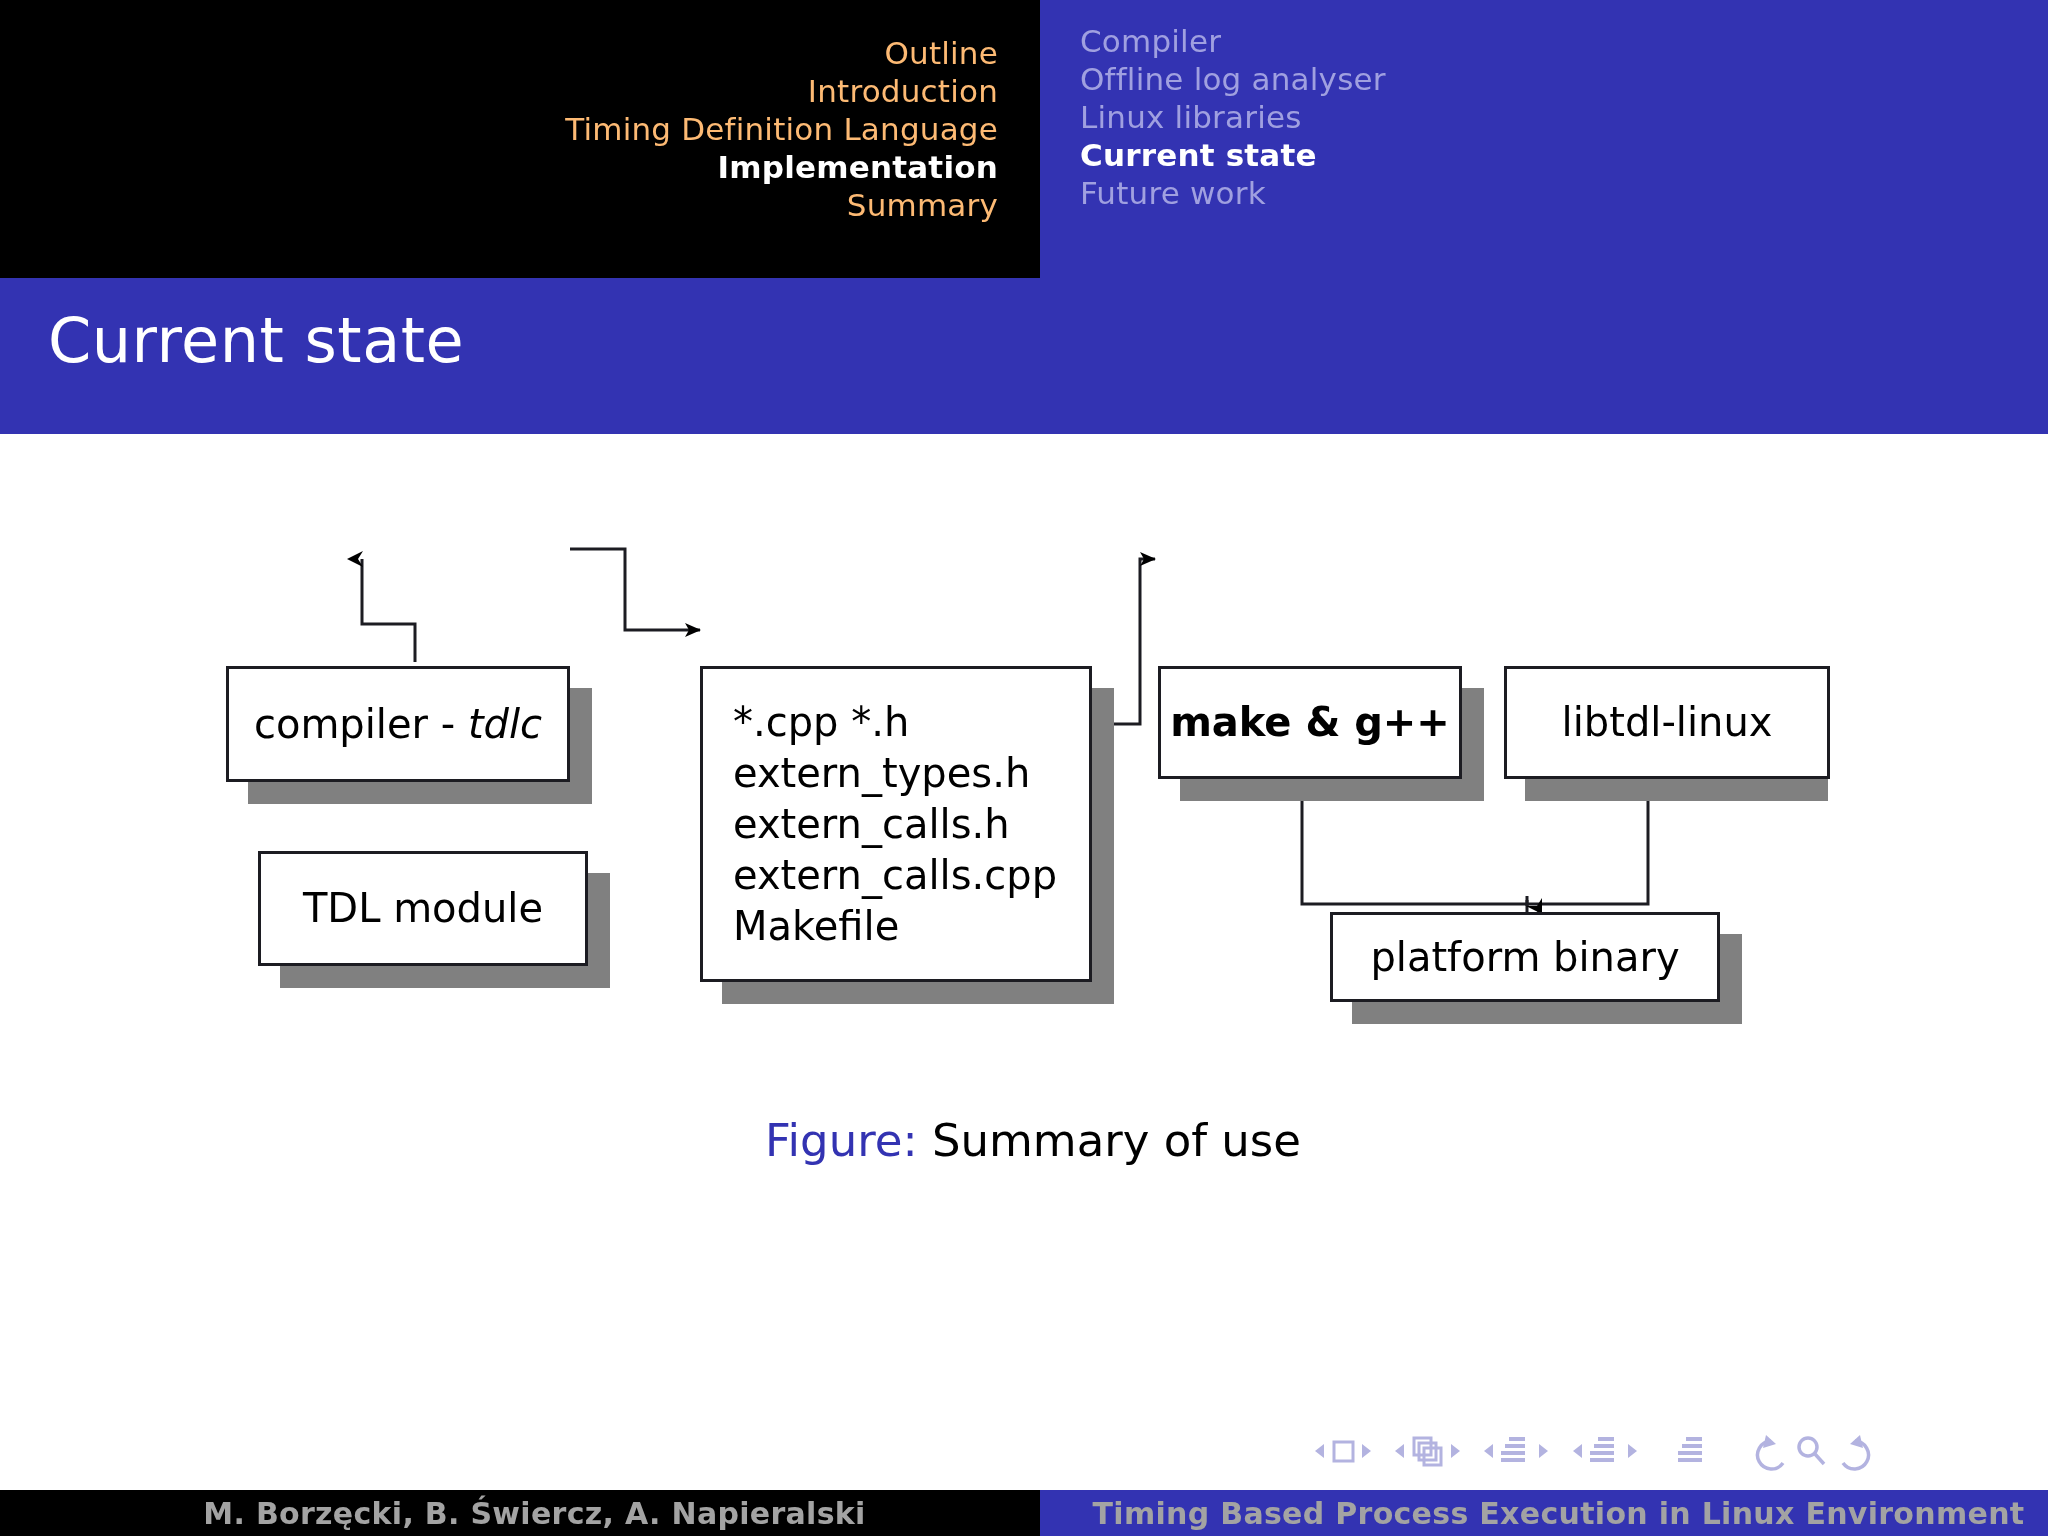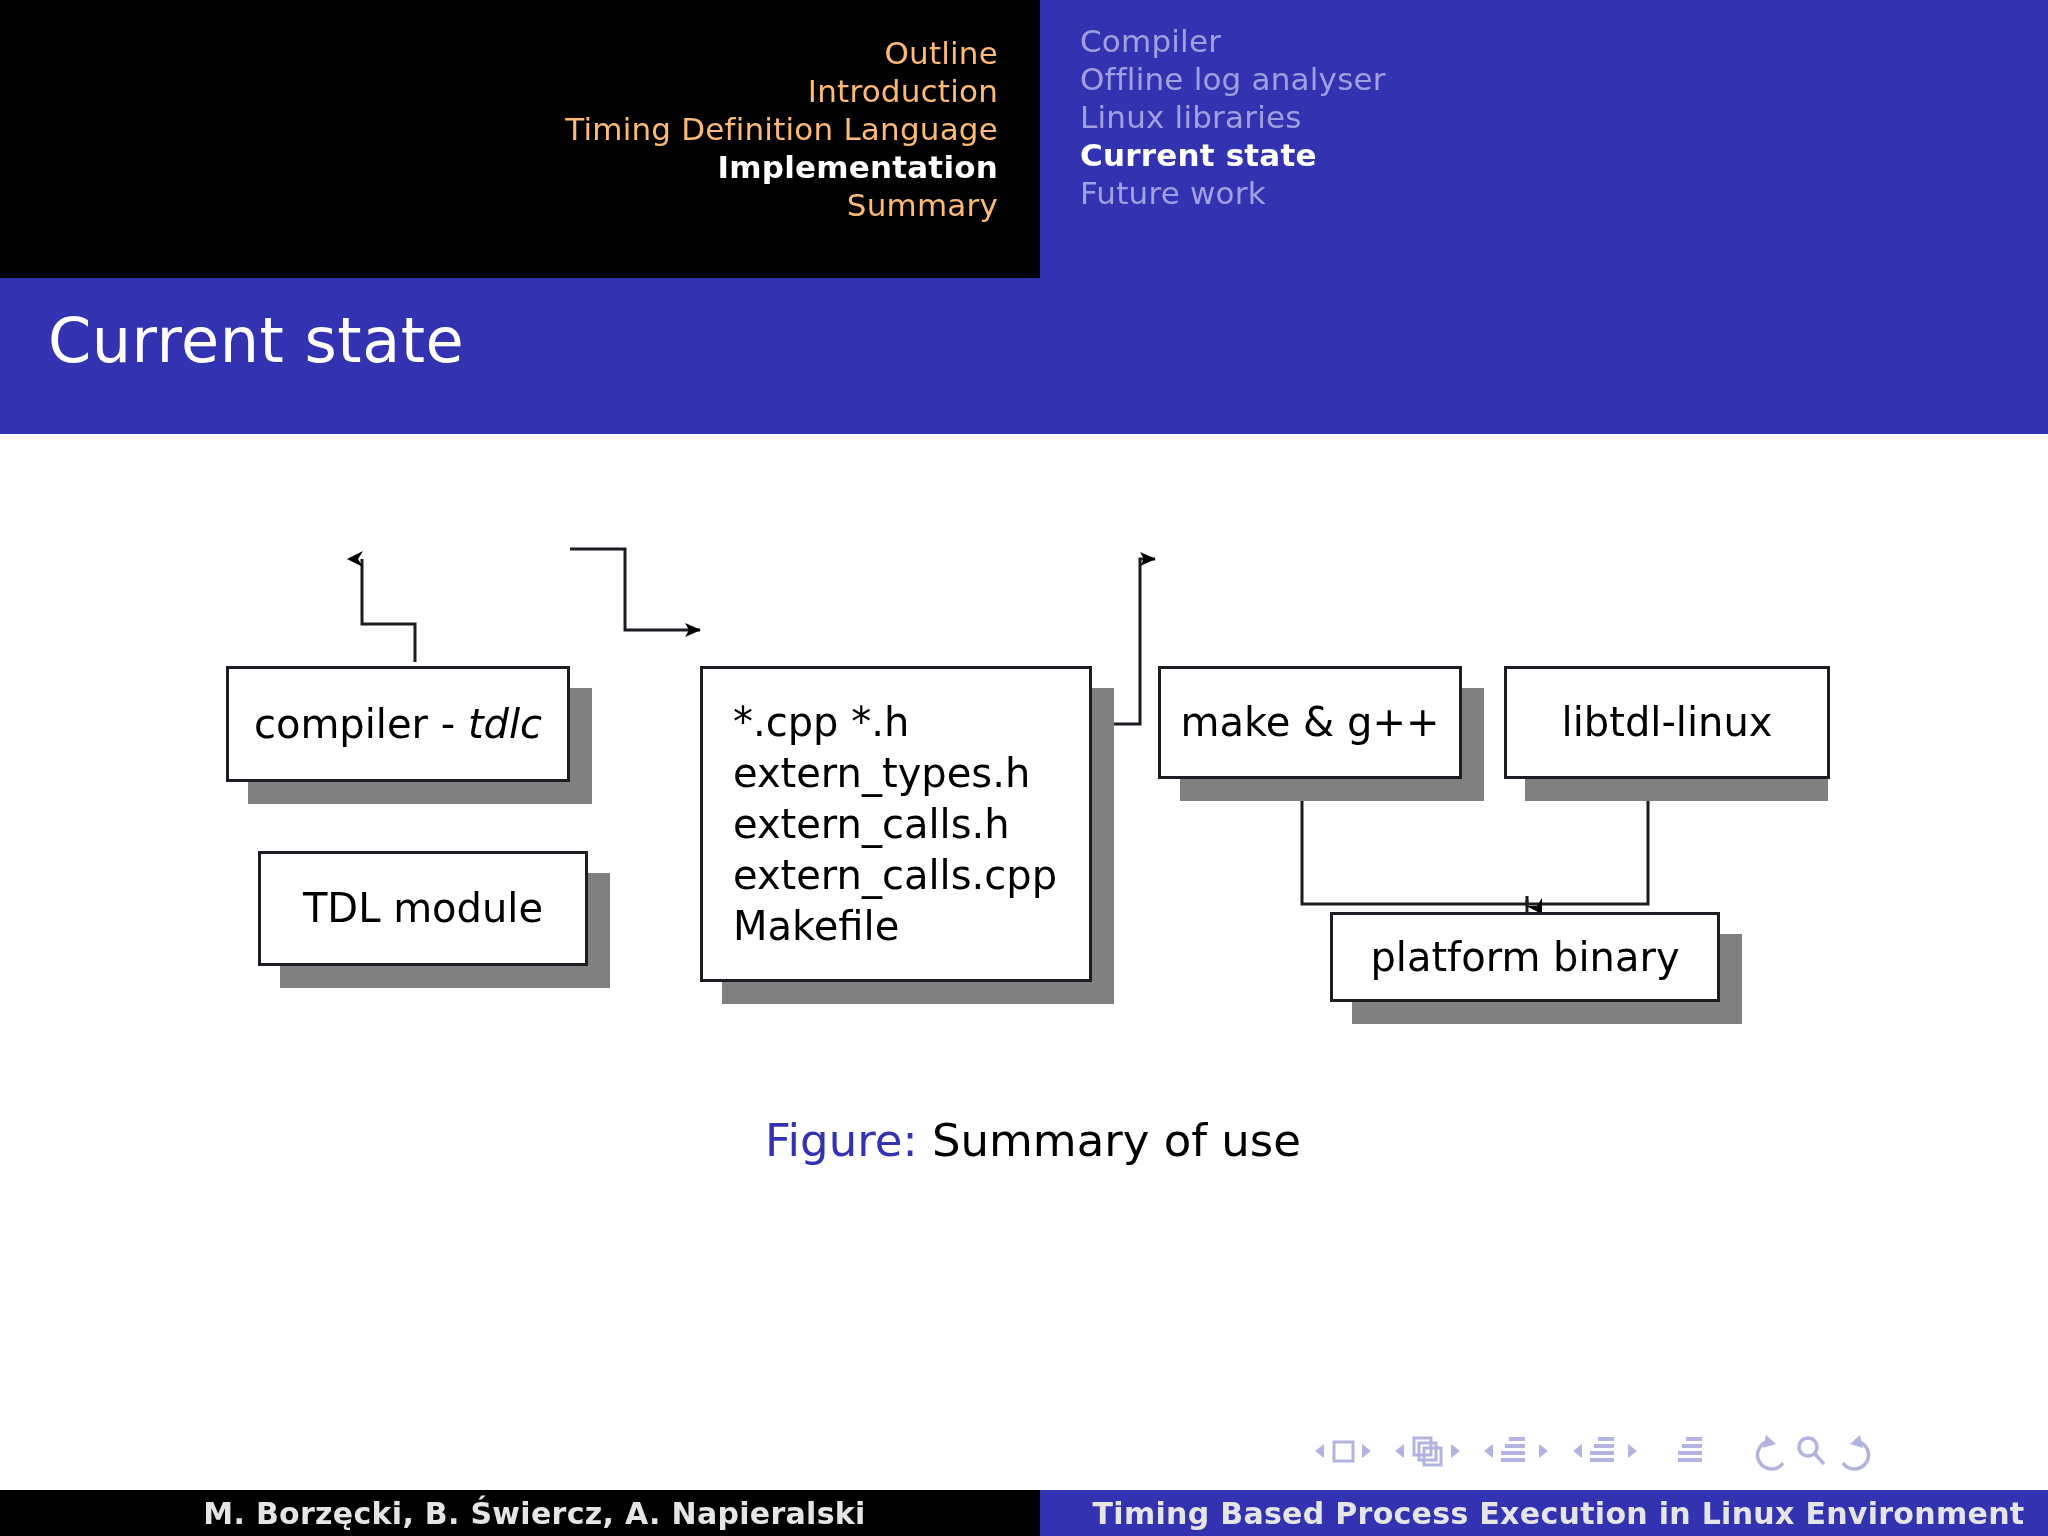--- a/index.html
+++ b/index.html
@@ -129,21 +129,21 @@
     background: #000000;
     display: flex; align-items: center; justify-content: center;
   }
   #footer-right {
     position: absolute; left: 1040px; top: 0;
     width: 1008px; height: 46px;
     background: #3333b2;
     display: flex; align-items: center; justify-content: center;
   }
   #footer-left .ftext, #footer-right .ftext {
-    color: #e5e5e5;
+    color: #a3a3a3;
     font-size: 30px;
     font-weight: bold;
     letter-spacing: 0.3px;
     white-space: nowrap;
     margin-left: 29px;
   }
 </style>
 </head>
 <body>
 
@@ -219,21 +219,21 @@
     </div>
 
     <div class="dbox" style="left:700px; top:232px; width:392px; height:316px; padding-left:14px;">
       <span class="dbox-label">*.cpp *.h
 extern_types.h
 extern_calls.h
 extern_calls.cpp
 Makefile</span>
     </div>
 
-    <div class="dbox dbox-center" style="left:1158px; top:232px; width:304px; height:113px;">
+    <div class="dbox dbox-center" style="left:1158px; top:232px; width:304px; height:113px;font-weight:bold;">
       <span class="dbox-label">make &amp; g++</span>
     </div>
 
     <div class="dbox dbox-center" style="left:1504px; top:232px; width:326px; height:113px;">
       <span class="dbox-label">libtdl-linux</span>
     </div>
 
     <div class="dbox dbox-center" style="left:1330px; top:478px; width:390px; height:90px;">
       <span class="dbox-label">platform binary</span>
     </div>

